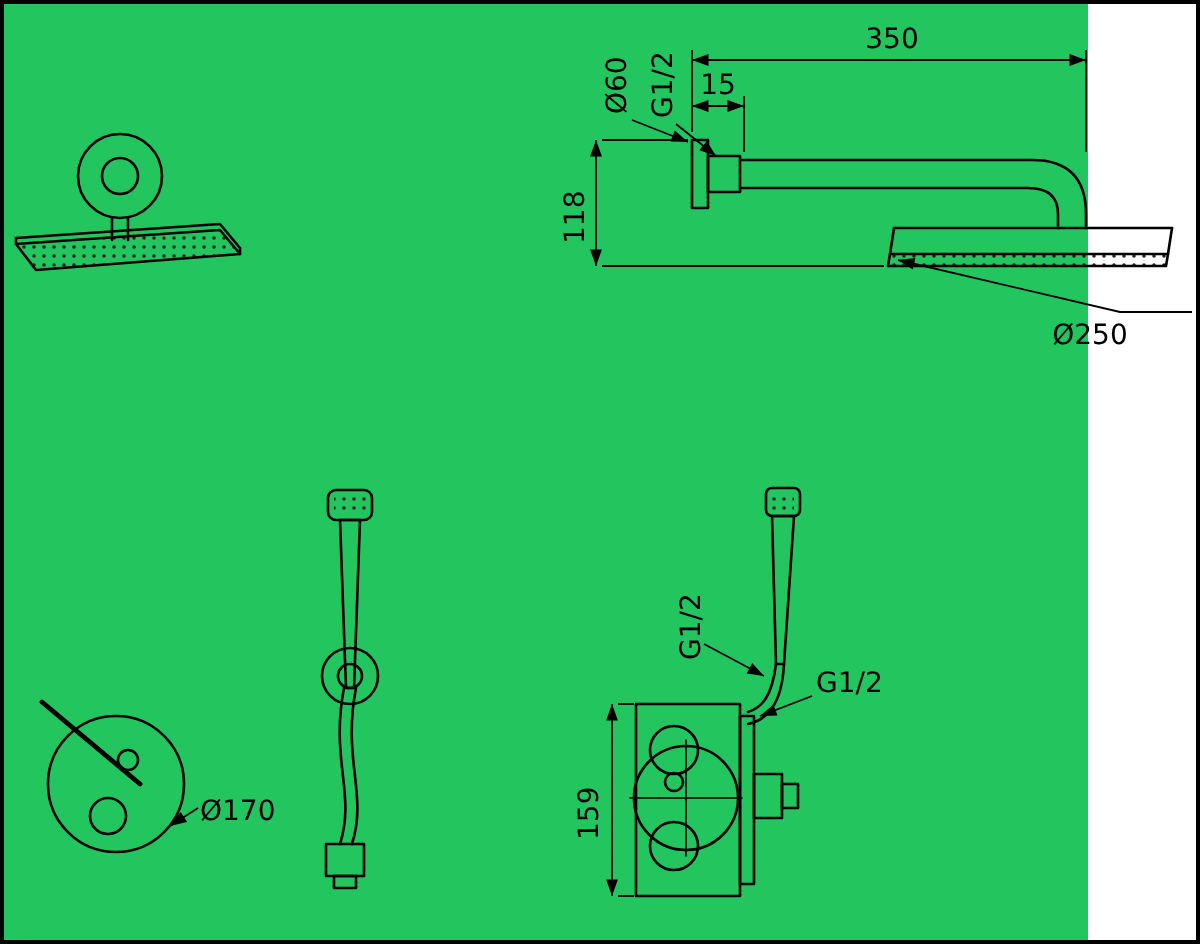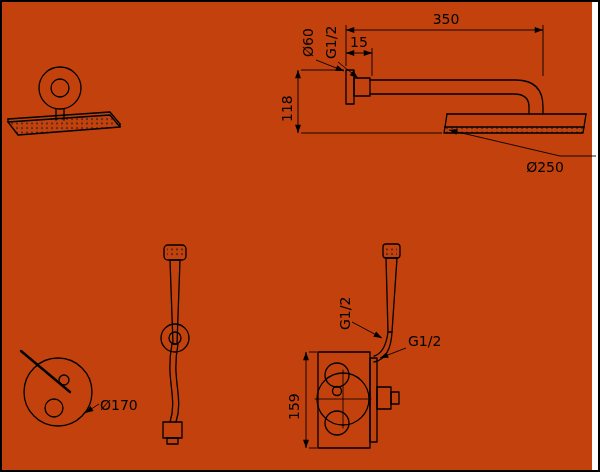--- a/index.html
+++ b/index.html
@@ -1,17 +1,17 @@
 <!DOCTYPE html>
 <html><head>
 <meta charset="utf-8">
 <style>
   html,body{margin:0;padding:0;background:#fff;}
   body{font-family:"DejaVu Sans", sans-serif;}
-  .sheet{position:relative;width:592px;height:472px;background:#c2410c;}
+  .sheet{position:relative;width:544px;height:472px;background:#22c55e;}
   svg{display:block;}
   .obj{fill:none;stroke:#000;stroke-width:1.3;stroke-linejoin:round;stroke-linecap:round;}
   .thin{fill:none;stroke:#000;stroke-width:0.8;}
   .dim{fill:none;stroke:#000;stroke-width:0.9;}
   .lbl{font-family:"DejaVu Sans", sans-serif;font-size:14px;fill:#000;}
 </style>
 </head>
 <body>
 
 <div class="sheet">

